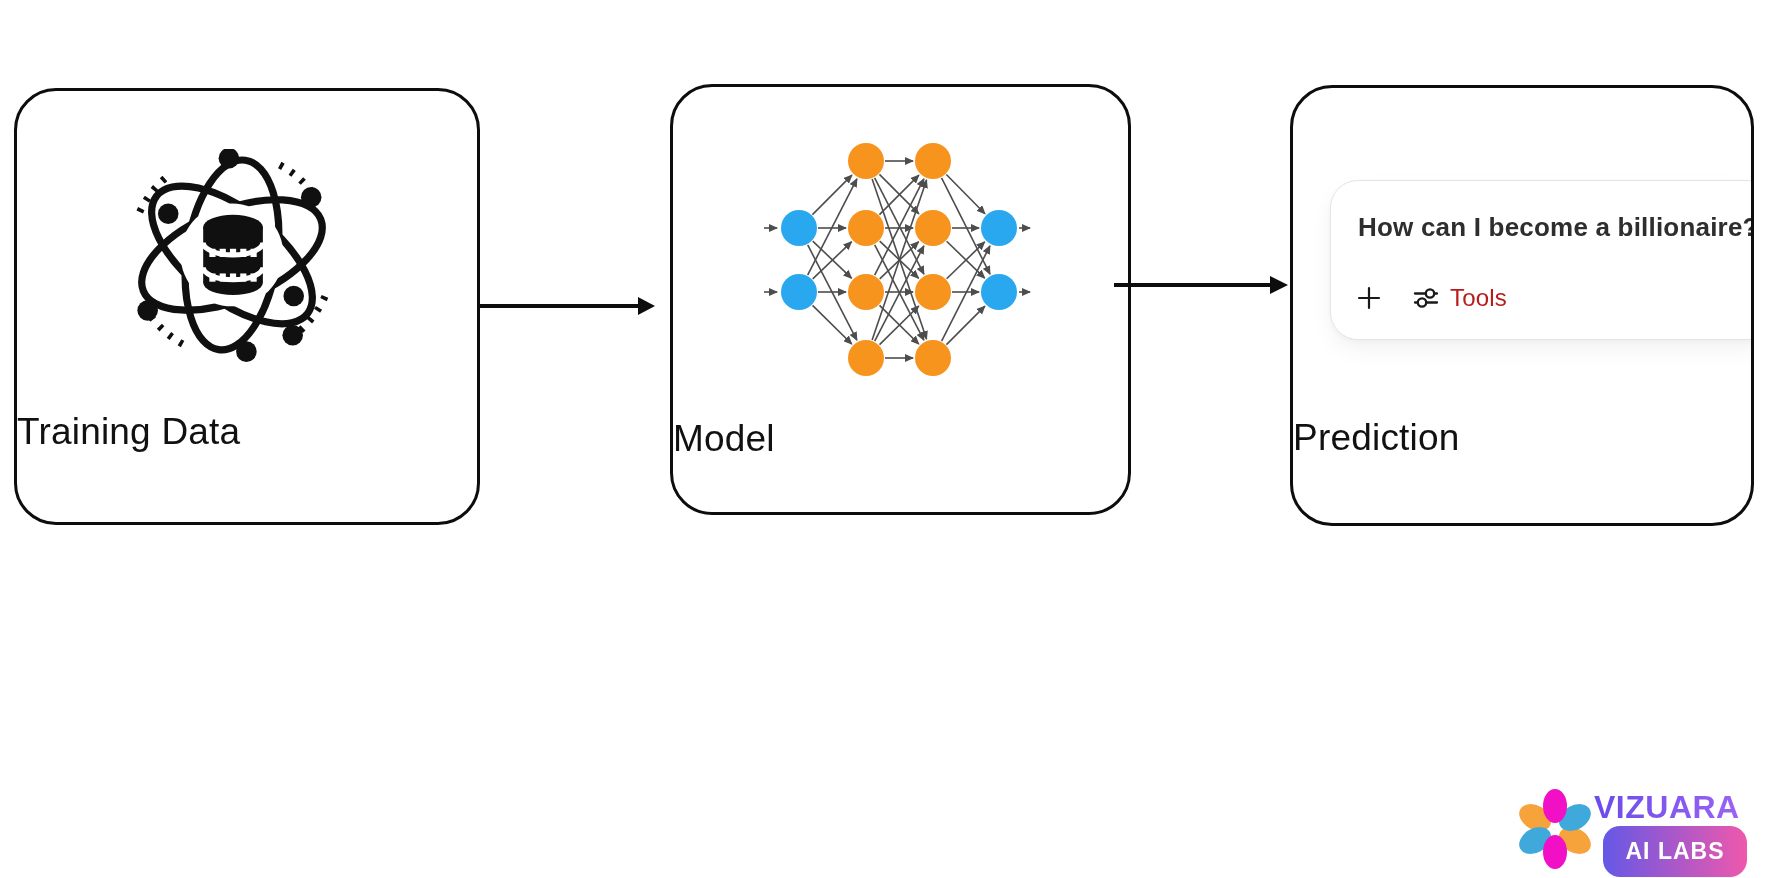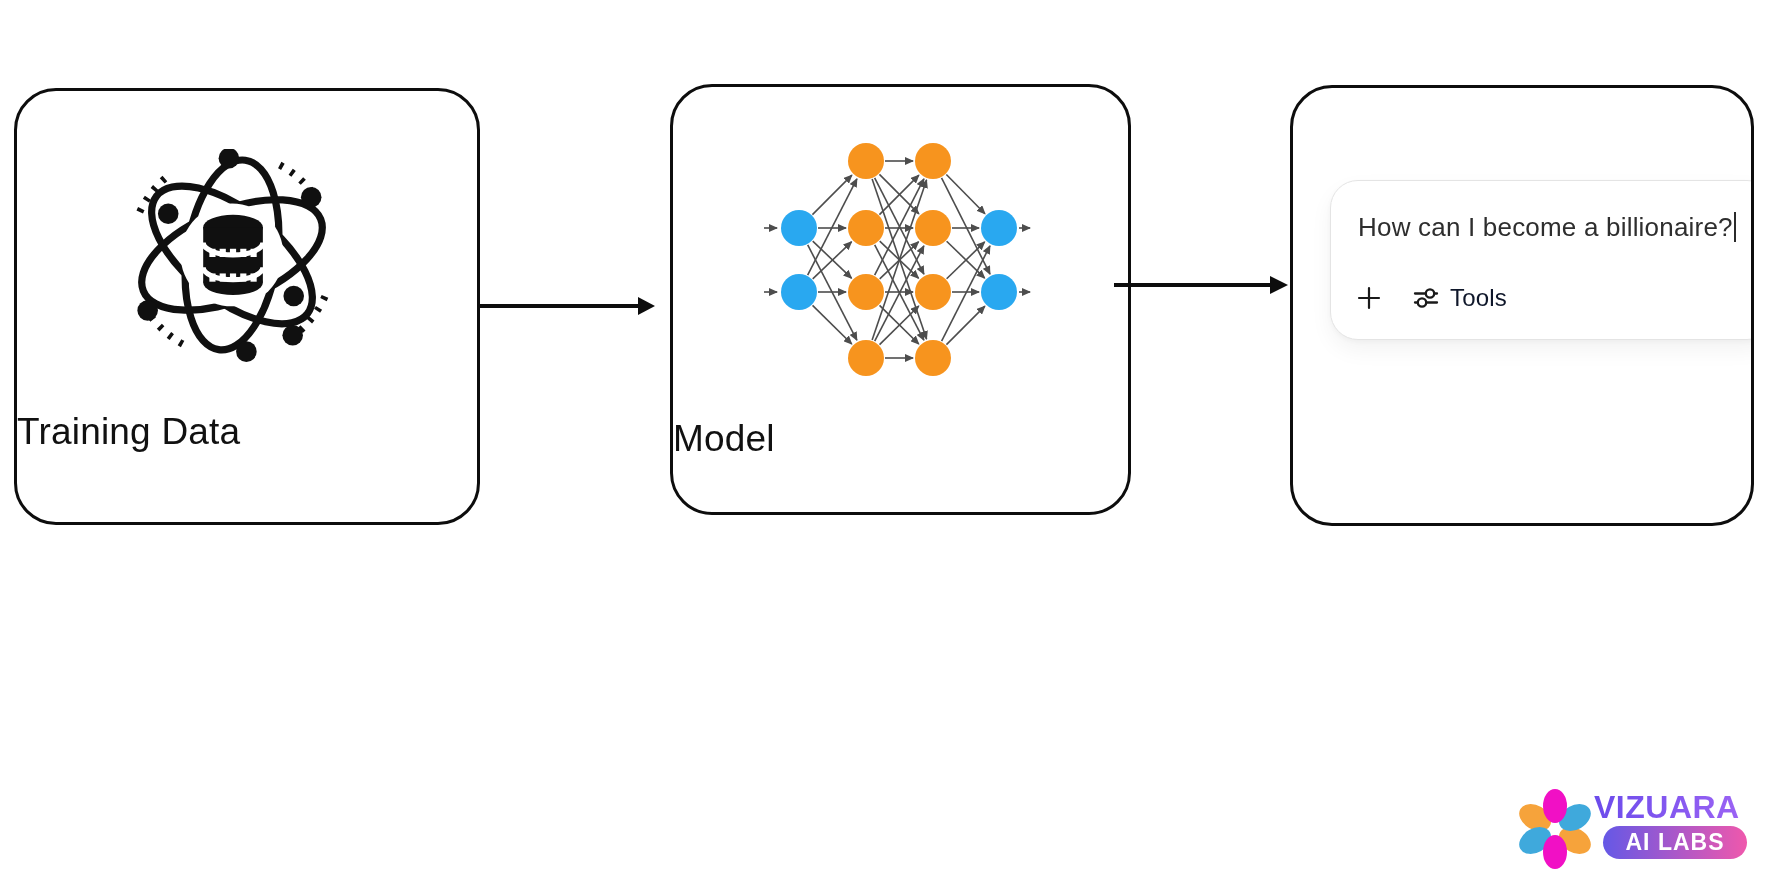--- a/index.html
+++ b/index.html
@@ -29,43 +29,43 @@
   .arrow-1{left:478px;top:290px;}
   .arrow-2{left:1112px;top:269px;}
 
   .chat-input{
     position:absolute;left:37px;top:92px;width:445px;height:160px;
     background:#fff;border:1.5px solid #e4e4e4;border-radius:28px;box-sizing:border-box;
     box-shadow:0 10px 22px rgba(0,0,0,.05), 0 2px 5px rgba(0,0,0,.03);
   }
   .chat-text{
     position:absolute;left:27px;top:30px;font-size:26px;line-height:32px;
-    color:#2e2e2e;letter-spacing:.2px;white-space:nowrap;
+    color:#2e2e2e;letter-spacing:.2px;white-space:nowrap;font-weight:bold;
   }
   .caret{
     display:inline-block;width:2px;height:30px;background:#2b2b2b;
     vertical-align:-6px;margin-left:1px;
   }
   .chat-toolbar{
     position:absolute;left:25px;top:103px;display:flex;align-items:center;height:28px;
   }
   .icon-plus{width:26px;height:26px;margin-right:30px;cursor:pointer;}
   .tools-btn{display:flex;align-items:center;cursor:pointer;}
   .icon-sliders{width:28px;height:26px;margin-right:10px;}
-  .tools-label{font-size:24px;color:#0f172a;letter-spacing:.2px;}
+  .tools-label{font-size:24px;color:#b91c1c;letter-spacing:.2px;}
 
   .logo{position:absolute;left:1515px;top:786px;width:240px;height:92px;}
   .logo-flower{position:absolute;left:0;top:0;width:80px;height:86px;}
   .logo-brand{
     position:absolute;left:79px;top:4px;font-size:32px;line-height:34px;font-weight:800;
     letter-spacing:.5px;-webkit-background-clip:text;background-clip:text;
     color:transparent;-webkit-text-fill-color:transparent;white-space:nowrap;
   }
   .logo-badge{
-    position:absolute;left:88px;top:40px;width:144px;height:33px;border-radius:17px;
+    position:absolute;left:88px;top:40px;width:144px;height:51px;border-radius:17px;
     display:flex;align-items:center;justify-content:center;
     color:#fff;font-size:23px;font-weight:800;letter-spacing:1px;white-space:nowrap;
   }
 </style>
 </head>
 <body>
 
 <div class="canvas">
 
   <section class="box box-training">
@@ -201,20 +201,21 @@
               <line x1="3" y1="8.5" x2="25" y2="8.5"></line>
               <line x1="3" y1="17.5" x2="25" y2="17.5"></line>
             </g>
             <circle cx="18" cy="8.5" r="4.2" fill="#ffffff" stroke="#1a1a1a" stroke-width="2.3"></circle>
             <circle cx="10" cy="17.5" r="4.2" fill="#ffffff" stroke="#1a1a1a" stroke-width="2.3"></circle>
           </svg>
           <span class="tools-label">Tools</span>
         </div>
       </div>
     </div>
+    <div class="box-label">Prediction</div>
   </section>
 
   <div class="logo">
     <svg class="logo-flower" viewBox="0 0 80 86">
       <ellipse cx="59.9" cy="54.5" rx="12" ry="17" transform="rotate(120 59.9 54.5)" fill="#F6A33B"></ellipse>
       <ellipse cx="20.1" cy="31.5" rx="12" ry="17" transform="rotate(300 20.1 31.5)" fill="#F6A33B"></ellipse>
       <ellipse cx="59.9" cy="31.5" rx="12" ry="17" transform="rotate(60 59.9 31.5)" fill="#3FA9DC"></ellipse>
       <ellipse cx="20.1" cy="54.5" rx="12" ry="17" transform="rotate(240 20.1 54.5)" fill="#3FA9DC"></ellipse>
       <ellipse cx="40" cy="20" rx="12" ry="17" fill="#F110C5"></ellipse>
       <ellipse cx="40" cy="66" rx="12" ry="17" fill="#F110C5"></ellipse>

